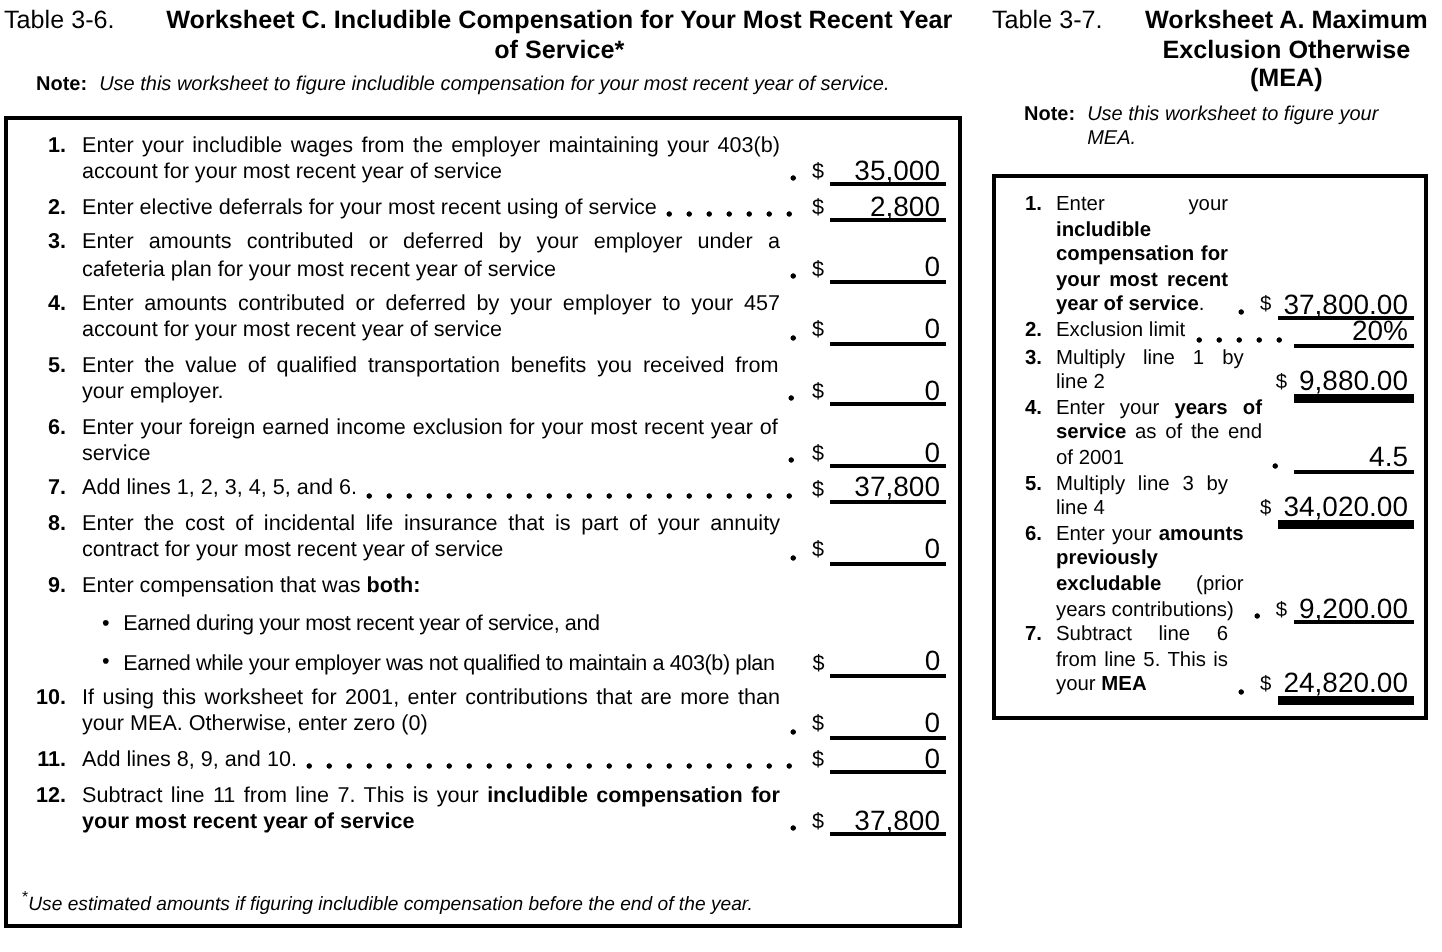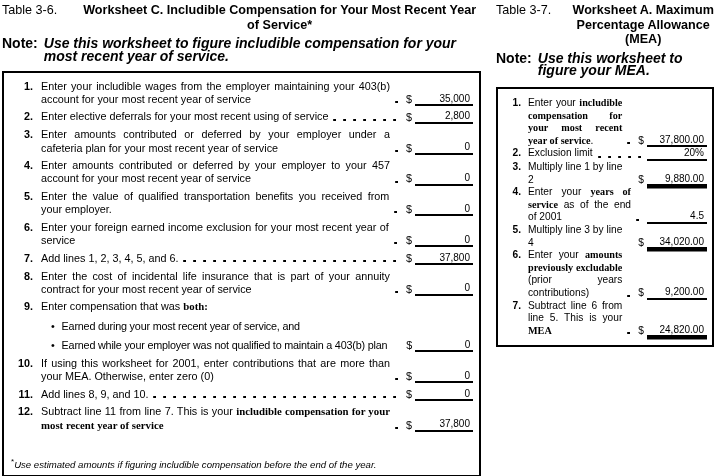--- a/index.html
+++ b/index.html
@@ -11,23 +11,23 @@
     position: relative; overflow: hidden;
   }
   .col { position: absolute; top: 3px; }
   .col-left  { left: 2px;  width: 479px; }
   .col-right { left: 496px; width: 218px; }
 
   .tbl-header { display: flex; gap: 21px; font-size: 12.6px; line-height: 14.5px; }
   .tbl-label { white-space: nowrap; font-weight: normal; }
   .tbl-title { font-weight: bold; text-align: center; }
 
-  .note { display: flex; gap: 6px; font-size: 14px; line-height: 12.8px; margin-top: 5px; }
+  .note { display: flex; gap: 6px; font-size: 10px; line-height: 12.8px; margin-top: 5px; margin-left: 16px; }
   .note-label { font-weight: bold; white-space: nowrap; }
-  .note-text { font-style: italic; font-weight: bold; }
+  .note-text { font-style: italic; }
 
   .wbox {
     border: 2px solid #000;
     display: flex; flex-direction: column;
     justify-content: space-between;
   }
   .wbox-left  { margin-top: 8px; min-height: 406px; padding: 7px 6px 4px 7px; }
   .wbox-right { margin-top: 10px; min-height: 258px; padding: 8px 5px 8px 6px; }
 
   .row { display: flex; }
@@ -45,33 +45,33 @@
     background-size: 10px 4px; background-repeat: repeat-x;
   }
   .leader.dots-false { flex: 0 0 5px; background-image: none; }
 
   .amt { flex: 0 0 auto; display: flex; align-items: flex-end; align-self: flex-end; }
   .cur { margin-right: 3px; }
   .cur:empty { margin-right: 0; }
   .blank {
     display: inline-block; min-width: 58px; text-align: right;
     border-bottom: 2px solid #000; padding: 0 3px 0 3px;
-    font-size: 10px; line-height: 11.5px;
+    font-size: 14px; line-height: 11.5px;
   }
   .wbox-right .blank { min-width: 60px; }
   .blank.u-double { box-shadow: 0 2.5px 0 0 #000; }
 
   .multi { flex: 1; display: flex; flex-direction: column; gap: 6px; }
   .bullet-line { display: flex; align-items: flex-end; margin-left: 10px; letter-spacing: -0.2px; }
   .bullet { margin-right: 7px; align-self: flex-start; }
   .spacer { flex: 1 1 6px; }
 
   .footnote { font-size: 9.6px; font-style: italic; margin-top: 20px; line-height: 11px; }
   .footnote sup { font-style: normal; font-size: 8px; }
-  b { font-weight: bold; font-family: Liberation Serif, serif; }
+  b { font-weight: bold; }
 </style>
 </head>
 <body>
 
 <div class="col col-left">
   <div class="tbl-header">
     <span class="tbl-label">Table 3-6.</span>
     <span class="tbl-title">Worksheet C. Includible Compensation for Your Most Recent Year of Service*</span>
   </div>
   <div class="note">
@@ -213,21 +213,21 @@
 
     <div class="footnote">
       <sup>*</sup><span>Use estimated amounts if figuring includible compensation before the end of the year.</span>
     </div>
   </div>
 </div>
 
 <div class="col col-right">
   <div class="tbl-header">
     <span class="tbl-label">Table 3-7.</span>
-    <span class="tbl-title">Worksheet A. Maximum Percentage Allowance (MEA)</span>
+    <span class="tbl-title">Worksheet A. Maximum Exclusion Otherwise (MEA)</span>
   </div>
   <div class="note">
     <span class="note-label">Note:</span>
     <span class="note-text">Use this worksheet to figure your MEA.</span>
   </div>
 
   <div class="wbox wbox-right">
 
     <div class="row">
       <span class="num">1.</span>

